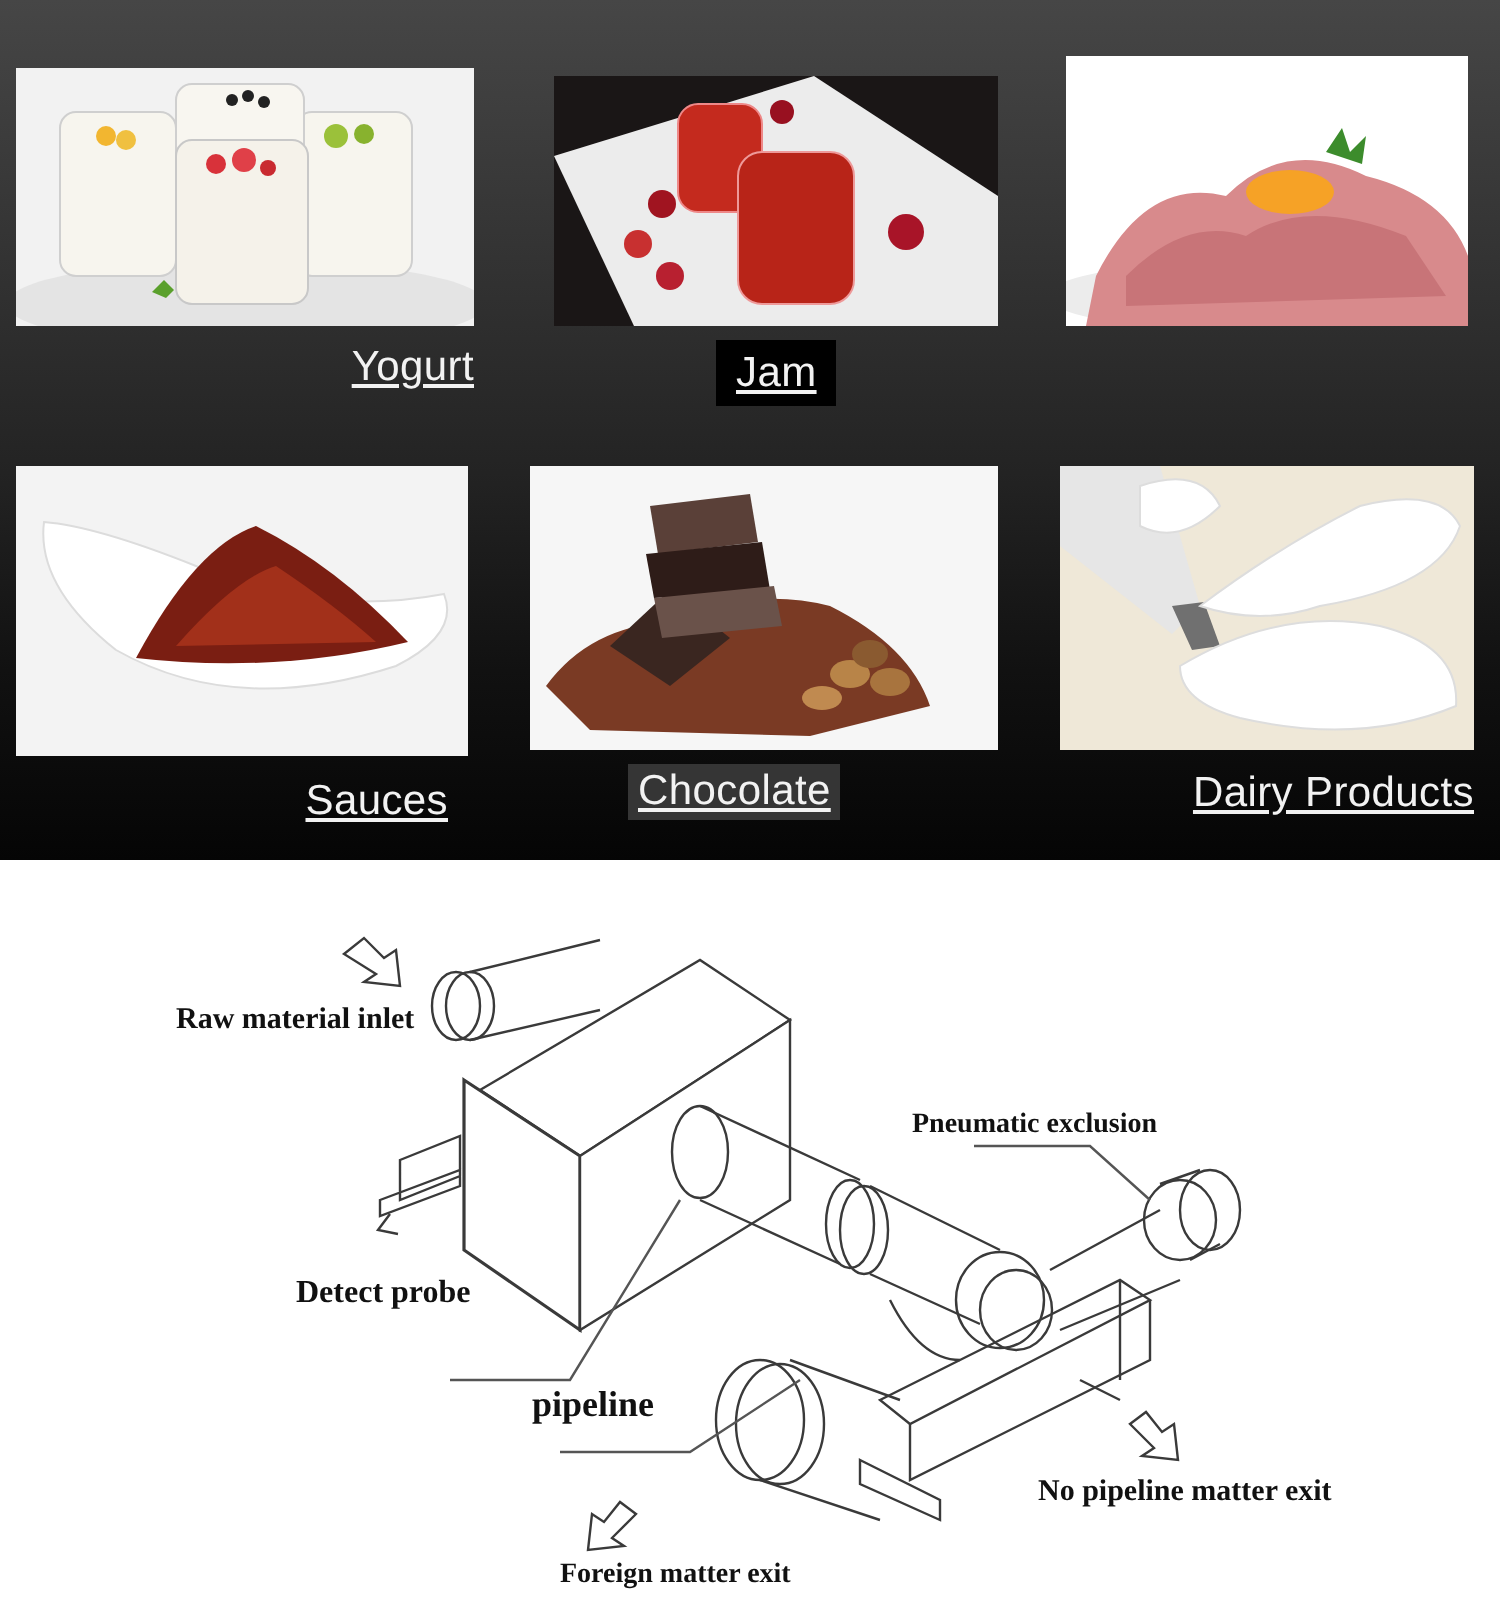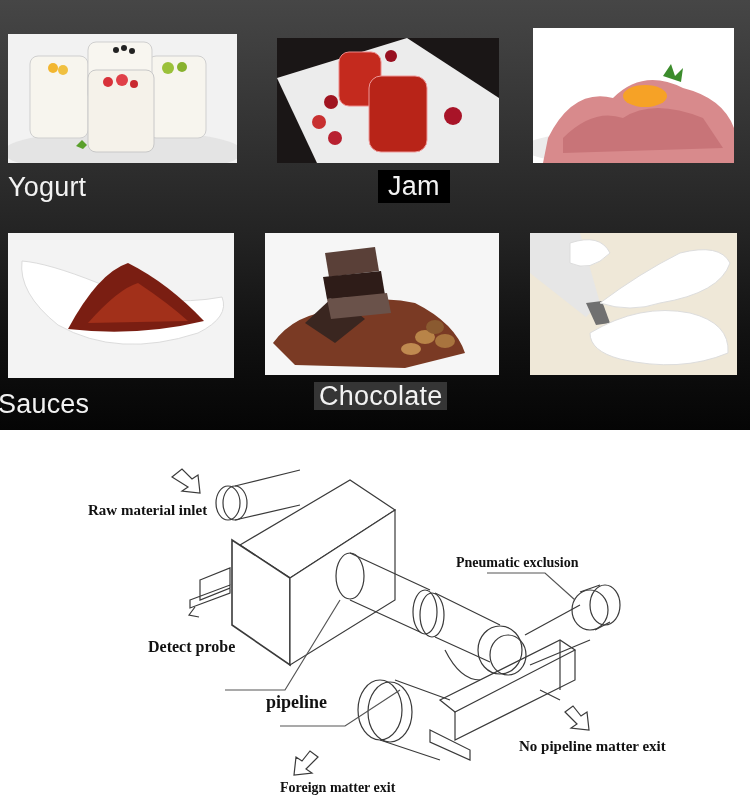--- a/index.html
+++ b/index.html
@@ -1,22 +1,22 @@
 <!DOCTYPE html>
 <html><head>
 <meta charset="utf-8">
 <style>
   html, body { margin:0; padding:0; }
   body { width:750px; height:804px; position:relative; overflow:hidden; background:#ffffff; font-family:"Liberation Sans", sans-serif; }
   .panel { position:absolute; left:0; top:0; width:750px; height:430px;
     background: linear-gradient(180deg, #464646 0%, #333333 30%, #232323 55%, #111111 78%, #050505 100%); }
   .tile { position:absolute; overflow:hidden; }
   .tile svg { display:block; width:100%; height:100%; }
-  .cap { position:absolute; color:#f2f2f2; font-size:27px; text-align:left; white-space:nowrap; letter-spacing:0.2px; }
-  .cap.box { background:#000; padding:0 10px;margin-left:20px; }
+  .cap { position:absolute; color:#f2f2f2; font-size:21px; text-align:right; white-space:nowrap; letter-spacing:0.2px;text-decoration:underline; }
+  .cap.box { background:#000; padding:0 10px; }
   .cap.box2 { background:#353535; padding:0 5px; }
   .diagram { position:absolute; left:0; top:430px; width:750px; height:334px; }
   .diagram svg { position:absolute; left:0; top:0; }
   .lbl { position:absolute; font-family:"Liberation Serif", serif; font-weight:bold; color:#111; white-space:nowrap; }
 </style>
 </head>
 <body>
 
 <div class="panel">
 
@@ -98,20 +98,21 @@
   <div class="tile" style="left:530px;top:233px;width:207px;height:142px;">
     <svg viewBox="0 0 207 142" preserveAspectRatio="none">
       <rect width="207" height="142" fill="#efe8d8"></rect>
       <polygon points="0,0 50,0 70,70 56,84 0,40" fill="#e6e6e6"></polygon>
       <polygon points="56,70 72,68 80,90 66,92" fill="#707070"></polygon>
       <path d="M70 70 Q110 40 150 20 Q190 10 200 30 Q190 60 130 70 Q100 80 70 70z" fill="#ffffff" stroke="#ddd"></path>
       <path d="M60 100 Q110 70 160 80 Q200 90 198 120 Q150 140 90 126 Q60 118 60 100z" fill="#ffffff" stroke="#ddd"></path>
       <path d="M40 10 Q70 0 80 20 Q60 40 40 30z" fill="#ffffff" stroke="#ddd"></path>
     </svg>
   </div>
+  <div class="cap" style="left:530px;top:385px;width:207px;">Dairy Products</div>
 </div>
 
 <div class="diagram">
   <svg width="750" height="374" viewBox="0 430 750 374" fill="none" stroke="#3a3a3a" stroke-width="1.2">
 
     <path d="M172 477 l10 -8 l10 10 l6 -4 l2 18 l-18 -2 l6 -4z" fill="#fff"></path>
 
     <path d="M200 580 l30 -12 l0 20 l-30 12z M190 600 l40 -15 l0 8 l-40 15z"></path>
     <path d="M195 607 l-6 8 l10 2"></path>
 

